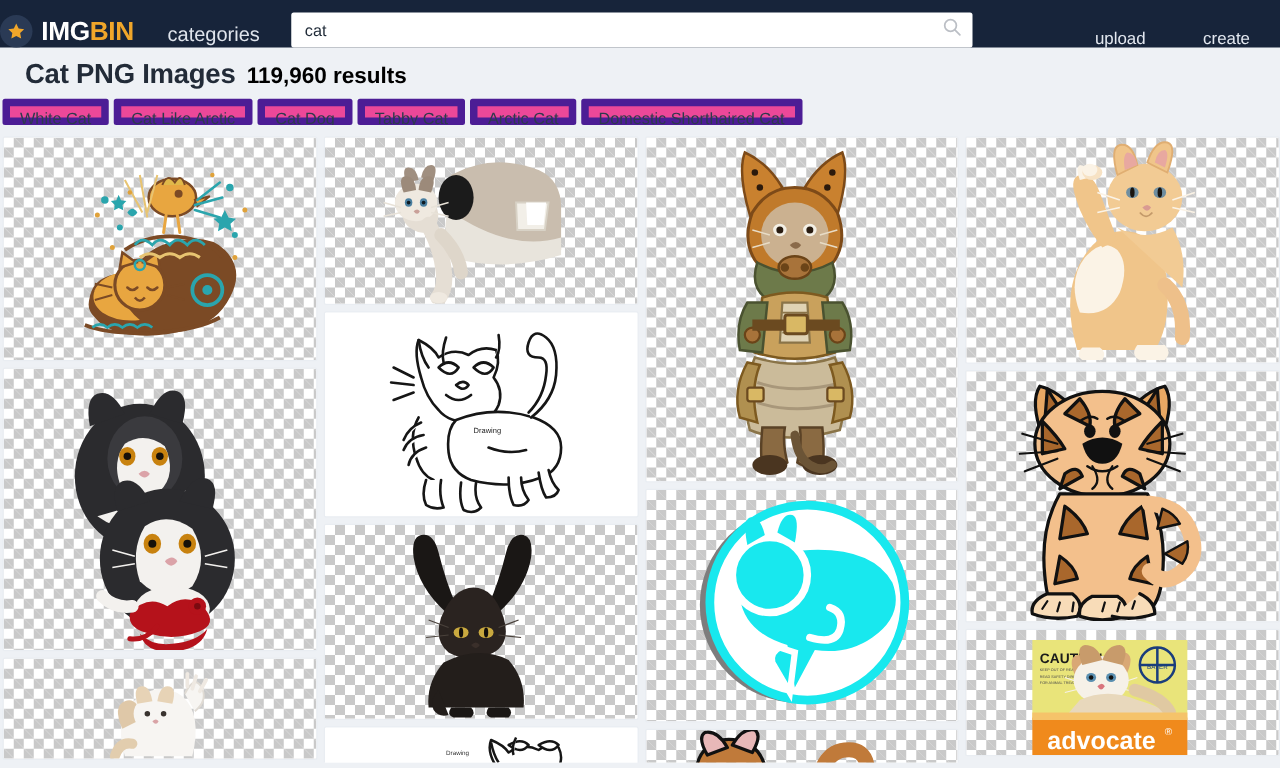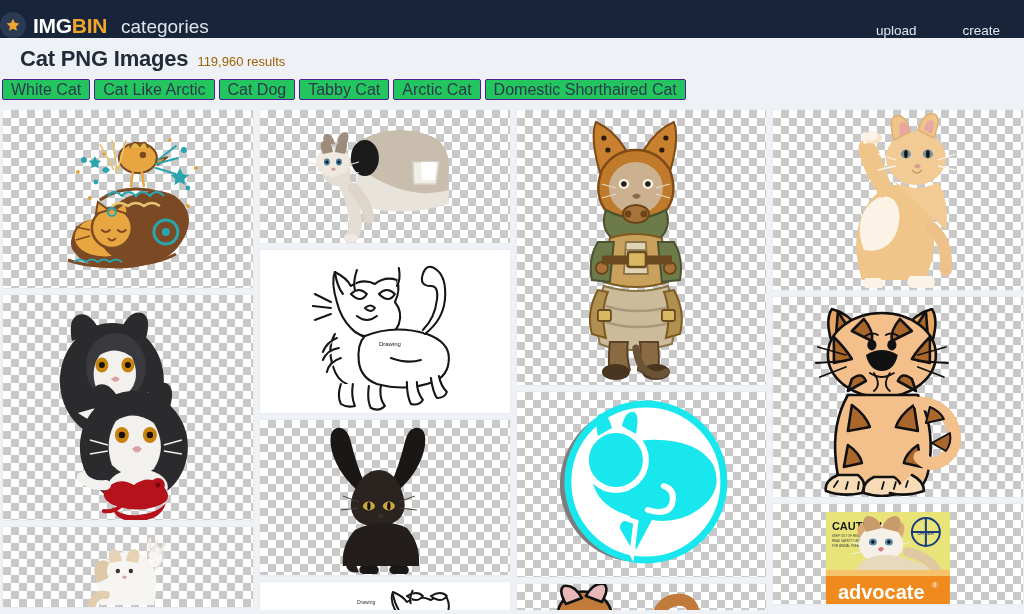--- a/index.html
+++ b/index.html
@@ -54,22 +54,22 @@
     font-weight: 700;
     letter-spacing: -0.3px;
     line-height: 1;
     white-space: nowrap;
   }
   .brand-name .b1 { color: #ffffff; }
   .brand-name .b2 { color: #f0a62a; }
 
   .nav-categories {
     color: #dfe4ec;
-    font-size: 19px;
-    margin-left: 14px;
+    font-size: 16px;
+    margin-left: 27px;
     white-space: nowrap;
     cursor: pointer;
   }
 
   .search-wrap {
     margin-left: 25px;
     flex: 0 0 545px;
     height: 28px;
     background: #ffffff;
     border-radius: 2px;
@@ -127,38 +127,38 @@
     padding: 8px 0 0 6px;
   }
   .page-title {
     font-size: 22px;
     font-weight: 700;
     color: #222b38;
     letter-spacing: -0.2px;
     margin-left: 14px;
   }
   .results-count {
-    font-size: 13px;
-    color: #a16207;
-    font-weight: 400;
+    font-size: 18px;
+    color: #000000;
+    font-weight: 700;
   }
 
   
   .tag-row {
     display: flex;
     gap: 4px;
     padding: 7px 0 0 2px;
     flex-wrap: nowrap;
     overflow: hidden;
   }
   .tag-chip {
-    background: #22c55e;
-    border: 1px solid #4c1d95;
+    background: #ec4899;
+    border: 6px solid #4c1d95;
     color: #2d3a4d;
-    font-size: 16px;
+    font-size: 13px;
     height: 21px;
     line-height: 19px;
     padding: 0 8px;
     border-radius: 2px;
     white-space: nowrap;
     cursor: pointer;
   }
 
   
   .grid {
@@ -215,20 +215,29 @@
     <span class="brand-badge">
       <svg width="16" height="16" viewBox="0 0 24 24" aria-hidden="true">
         <polygon points="12,2.6 14.9,8.7 21.5,9.6 16.7,14.2 17.9,20.8 12,17.7 6.1,20.8 7.3,14.2 2.5,9.6 9.1,8.7" fill="#f0a62a"></polygon>
       </svg>
     </span>
     <span class="brand-name"><span class="b1">IMG</span><span class="b2">BIN</span></span>
   </div>
 
   <span class="nav-categories">categories</span>
 
+  <div class="search-wrap">
+    <input class="search-input" type="text" value="cat" placeholder="Search" style="">
+    <span class="search-icon">
+      <svg width="17" height="17" viewBox="0 0 24 24" fill="none" stroke="#6b7280" stroke-width="2">
+        <circle cx="10.5" cy="10.5" r="6.6"></circle>
+        <line x1="15.4" y1="15.4" x2="21" y2="21" stroke-linecap="round"></line>
+      </svg>
+    </span>
+  </div>
 
   <div class="header-right">
     <a class="header-link">upload</a>
     <a class="header-link">create</a>
   </div>
 </div>
 
 <div class="title-row">
   <span class="page-title">Cat PNG Images</span>
   <span class="results-count">119,960 results</span>

